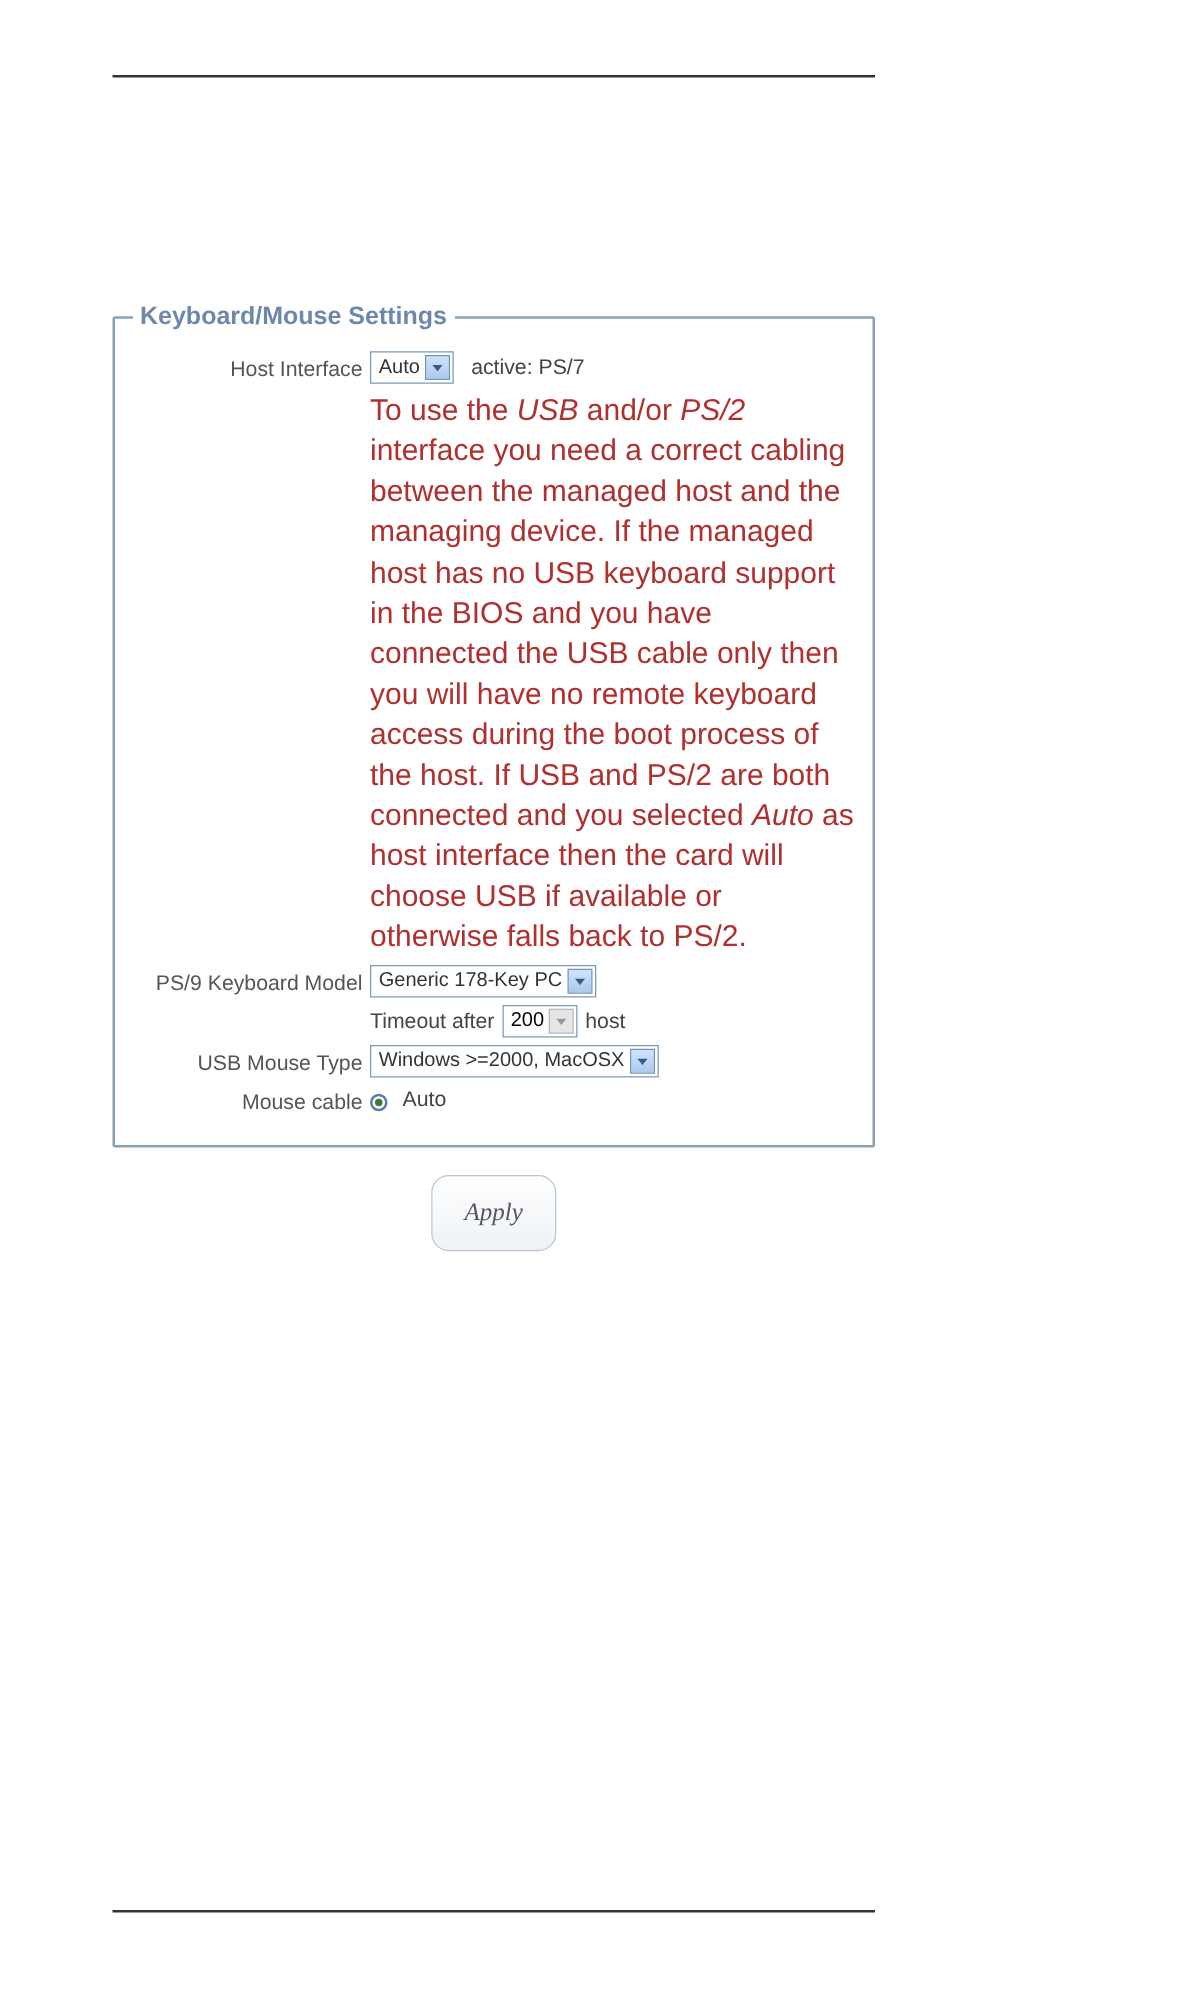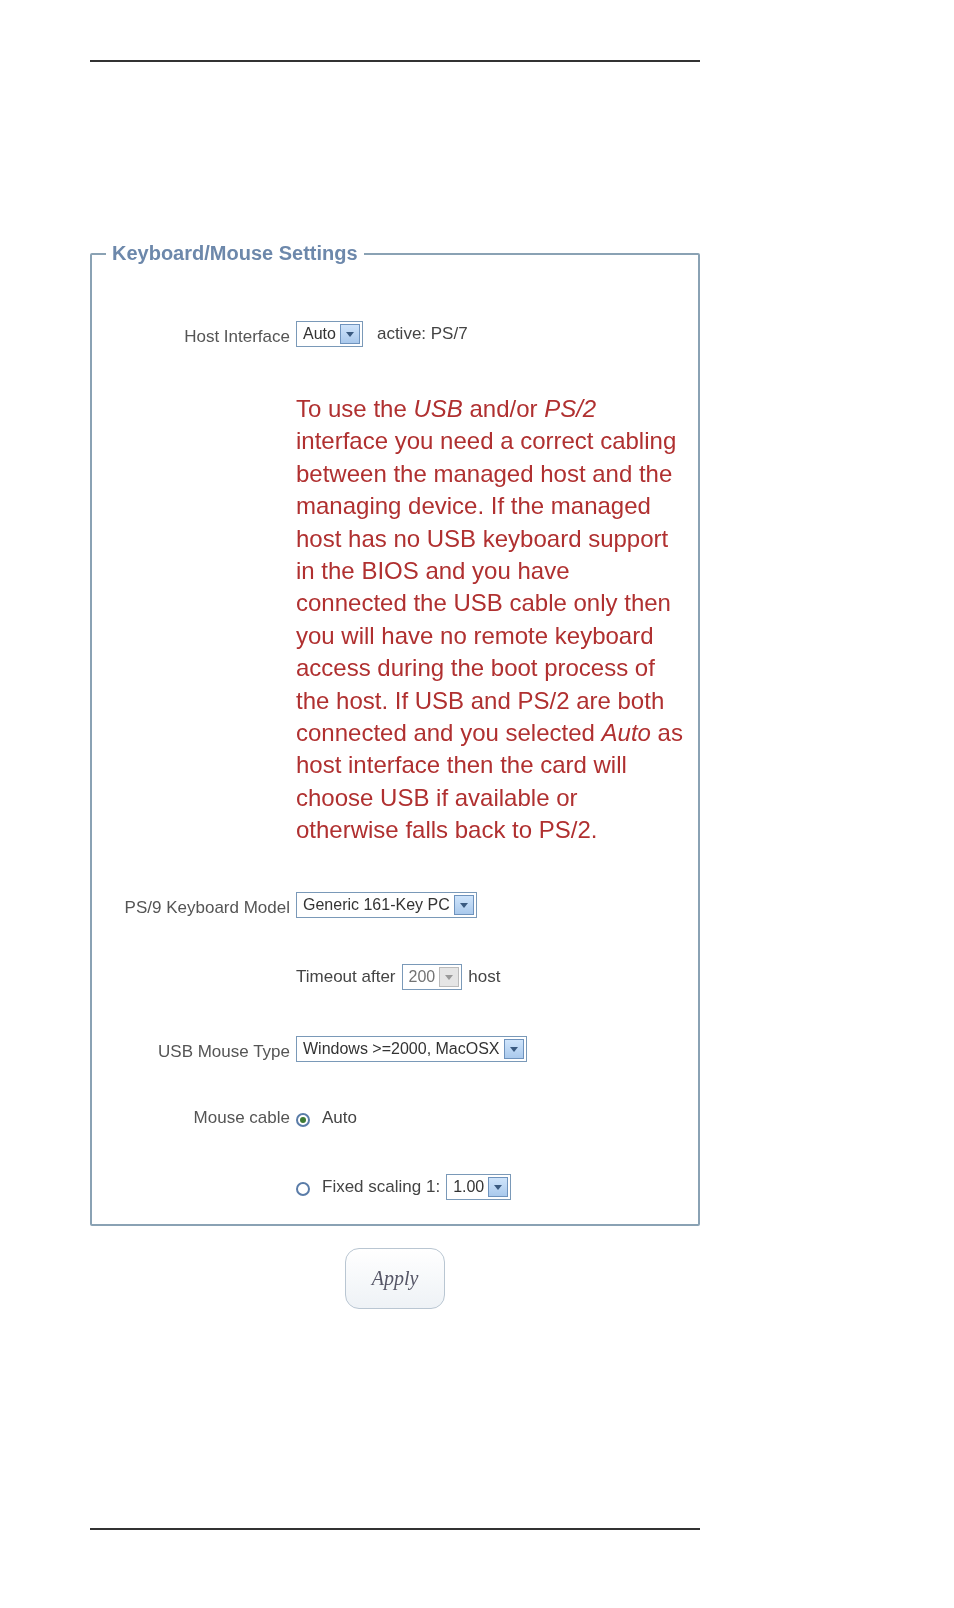--- a/index.html
+++ b/index.html
@@ -38,41 +38,40 @@
     margin: 0;
   }
   fieldset.panel > legend {
     color: #6d88ab;
     font-weight: bold;
     font-size: 20px;
     padding: 0 6px;
   }
   .row {
     display: flex;
-    align-items: flex-end;
+    align-items: center;
     margin: 6px 0;
   }
   .label-col {
     width: 190px;
     min-width: 190px;
     text-align: right;
     color: #555;
     font-size: 17px;
     padding-top: 4px;
     padding-right: 6px;
   }
   .val-col {
     flex: 1;
     display: flex;
     flex-wrap: wrap;
     align-items: center;
     gap: 6px;
     color: #444;
     font-size: 17px;
-    margin-top: 40px;
   }
   .select {
     display: inline-flex;
     align-items: center;
     border: 1px solid #7a99b8;
     background: #fff;
     height: 26px;
     padding: 0 2px 0 6px;
     font-size: 16px;
     color: #333;
@@ -86,21 +85,21 @@
     display: inline-flex;
     align-items: center;
     justify-content: center;
   }
   .select .drop::after {
     content: "";
     border-left: 4px solid transparent;
     border-right: 4px solid transparent;
     border-top: 5px solid #3a5a80;
   }
-  .select.disabled { color:#737373; }
+  .select.disabled { color:#000000; }
   .select.disabled .drop { background:#e5e5e5; border-color:#bbb; }
   .select.disabled .drop::after { border-top-color:#999; }
   .checkbox {
     width: 16px;
     height: 16px;
     border: 1px solid #6f93bd;
     background: #fff;
     display: inline-block;
     position: relative;
     top: 2px;
@@ -175,21 +174,21 @@
         <div class="warning">
           <span>To use the </span><span class="it">USB</span><span> and/or </span><span class="it">PS/2</span><span> interface you need a correct cabling between the managed host and the managing device. If the managed host has no USB keyboard support in the BIOS and you have connected the USB cable only then you will have no remote keyboard access during the boot process of the host. If USB and PS/2 are both connected and you selected </span><span class="it">Auto</span><span> as host interface then the card will choose USB if available or otherwise falls back to PS/2.</span>
         </div>
       </div>
     </div>
 
     <div class="row">
       <div class="label-col">PS/9 Keyboard Model</div>
       <div class="val-col">
         <span class="select">
-          <span>Generic 161-Key PC</span>
+          <span>Generic 178-Key PC</span>
           <span class="drop"></span>
         </span>
       </div>
     </div>
 
     <div class="row">
       <div class="label-col"></div>
       <div class="val-col">
         <span>Timeout after</span>
         <span class="select disabled">
@@ -210,31 +209,20 @@
       </div>
     </div>
 
     <div class="row">
       <div class="label-col">Mouse cable</div>
       <div class="val-col">
         <span class="radio checked"></span>
         <span>Auto</span>
       </div>
     </div>
-    <div class="row">
-      <div class="label-col"></div>
-      <div class="val-col">
-        <span class="radio"></span>
-        <span>Fixed scaling 1:</span>
-        <span class="select">
-          <span>1.00</span>
-          <span class="drop"></span>
-        </span>
-      </div>
-    </div>
 
   </fieldset>
 
   <div class="apply-wrap">
     <span class="apply-btn">Apply</span>
   </div>
 
   <hr class="hr-bot">
 </div>
 

